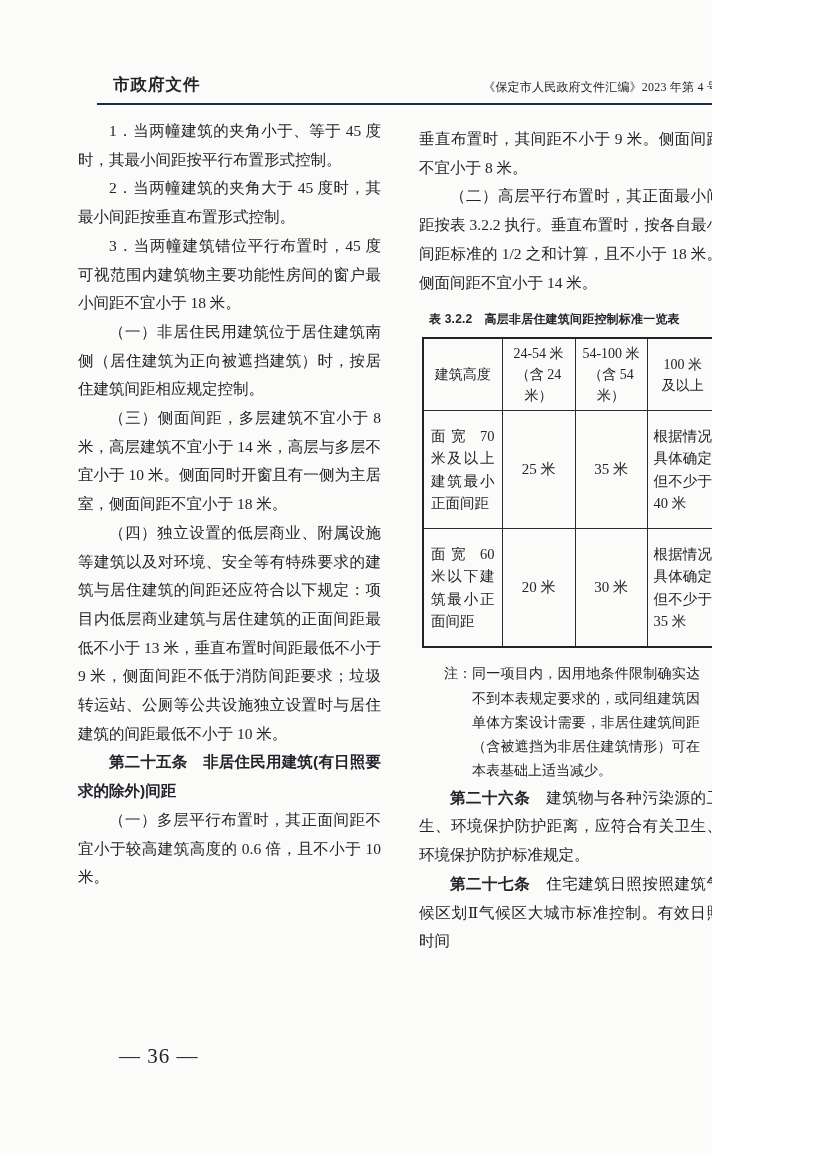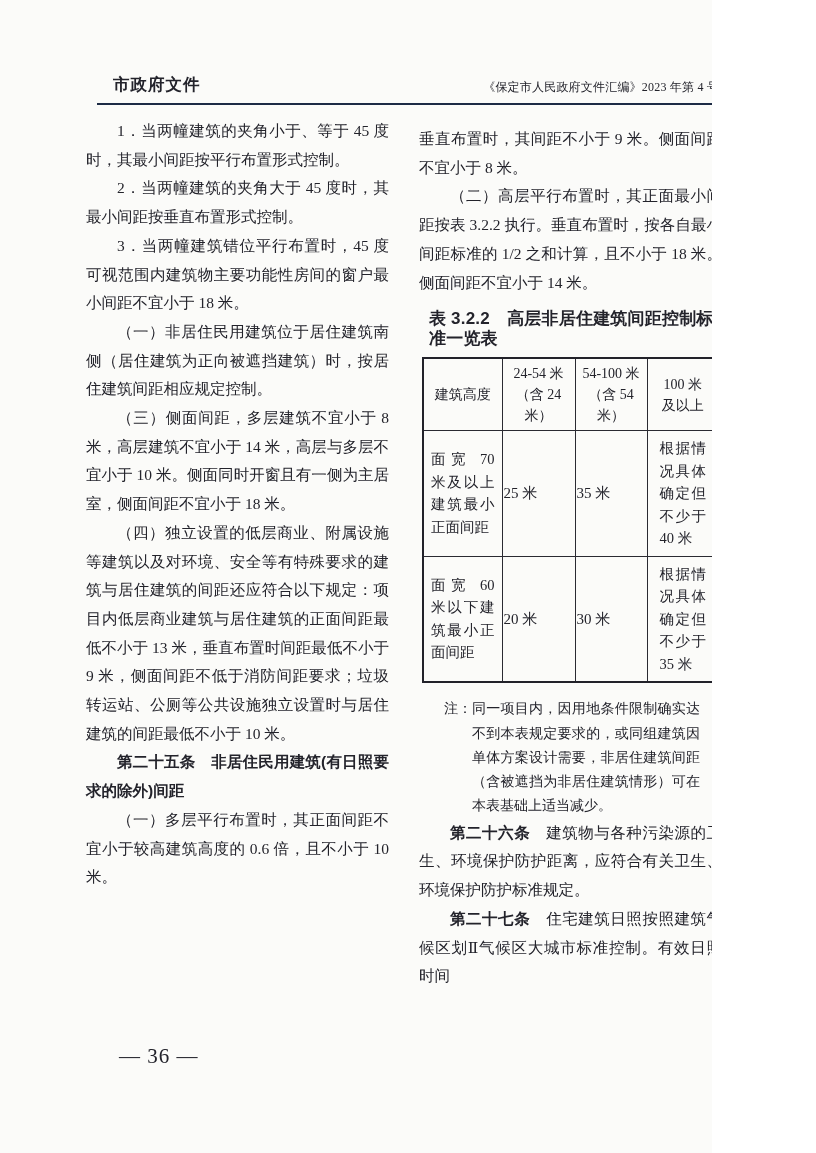--- a/index.html
+++ b/index.html
@@ -19,54 +19,54 @@
     font-weight:bold; font-size:16.5px; margin-left:16px; letter-spacing:1px;
   }
   .header-right { font-size:12px; letter-spacing:0.2px; }
 
   
   .col {
     position:absolute; top:117px; width:303px;
     font-size:15.5px; line-height:28.7px;
     text-align:justify; text-justify:inter-ideograph;
   }
-  .col-left  { left:86px; }
+  .col-left  { left:78px; }
   .col-right { left:419px; }
 
   p.para { margin:0; text-indent:2em; }
   p.no-indent { text-indent:0;margin-top:8px; }
   p.heading, .art-num, .table-caption {
     font-family:"Liberation Sans","DejaVu Sans",sans-serif; font-weight:bold;
   }
   p.mt { margin-top:19px; }
 
   
   .table-caption {
-    margin:12px 0 8px 10px; font-size:17px; line-height:20px;
+    margin:12px 0 8px 10px; font-size:12px; line-height:20px;
     text-indent:0; text-align:left; letter-spacing:0.2px;
   }
   table.spec {
     border-collapse:collapse; table-layout:fixed;
     width:296px; margin-left:3px;
     border:2px solid #22222a;
   }
   table.spec th, table.spec td { border:1px solid #2a2a32; }
   table.spec th {
     font-weight:normal; font-size:14px; line-height:21px;
     white-space:pre-line; text-align:center; vertical-align:middle;
     padding:4px 1px; height:44px;
   }
   td.cell-label {
     font-size:14.5px; line-height:22.5px; text-align:justify;
     padding:6px 7px; vertical-align:middle; height:105px;
   }
-  td.cell-value { text-align:left; vertical-align:middle; font-size:15px; }
+  td.cell-value { text-align:center; vertical-align:middle; font-size:15px; }
   td.cell-cond  {
     font-size:14.5px; line-height:22.5px; text-align:justify;
-    padding:6px 12px; vertical-align:middle;
+    padding:6px 6px; vertical-align:middle;
   }
 
   
   .note {
     display:flex; margin:14px 0 0 25px; width:256px;
     font-size:14px; line-height:24.3px; text-align:justify;
   }
   .note-label { flex:0 0 auto; white-space:nowrap; }
   .note-text  { flex:1; }
 

